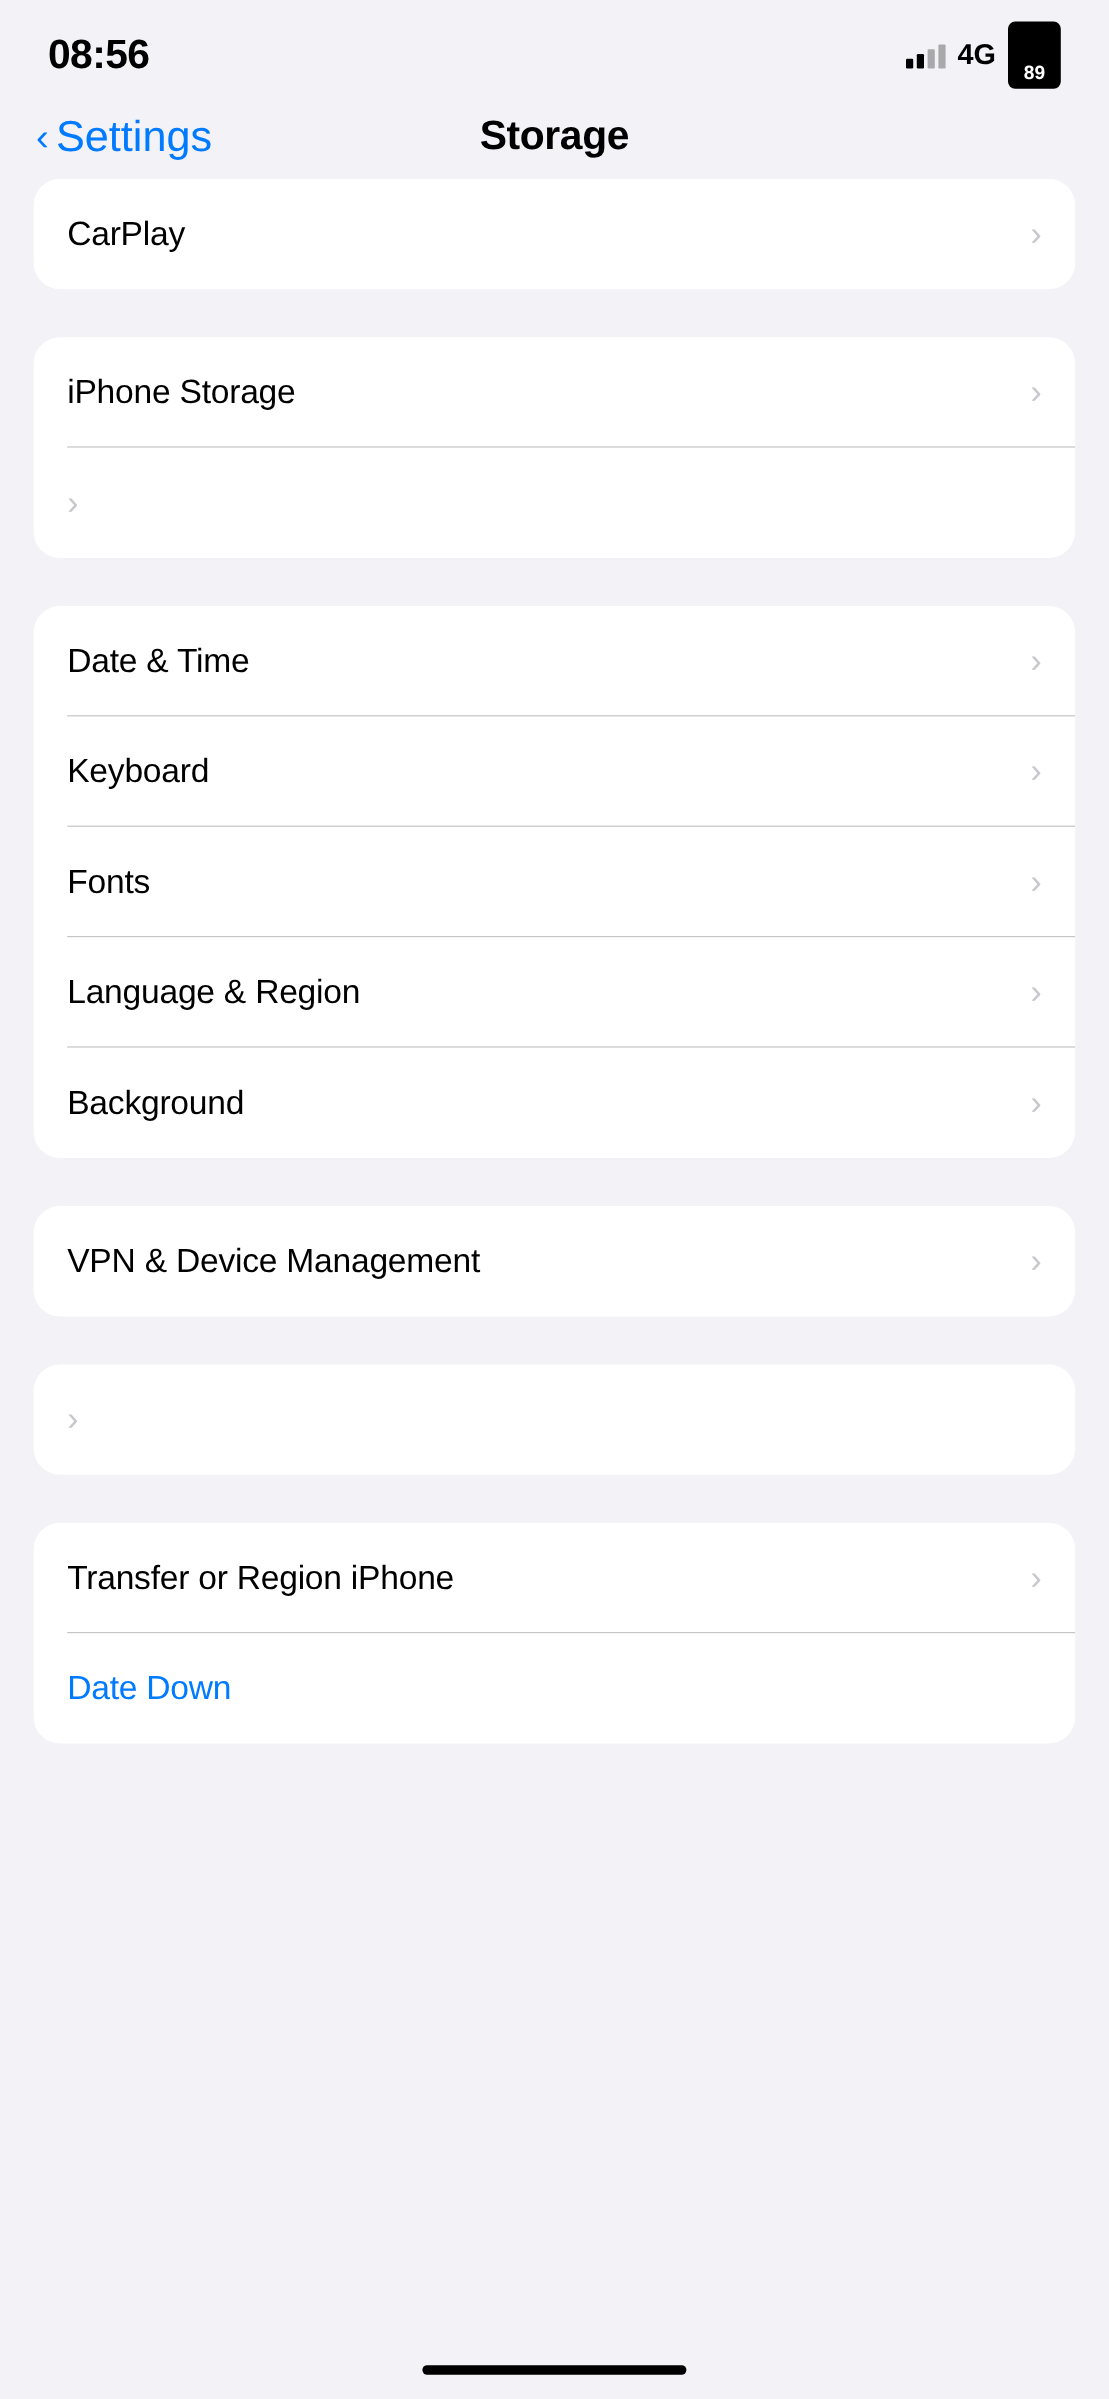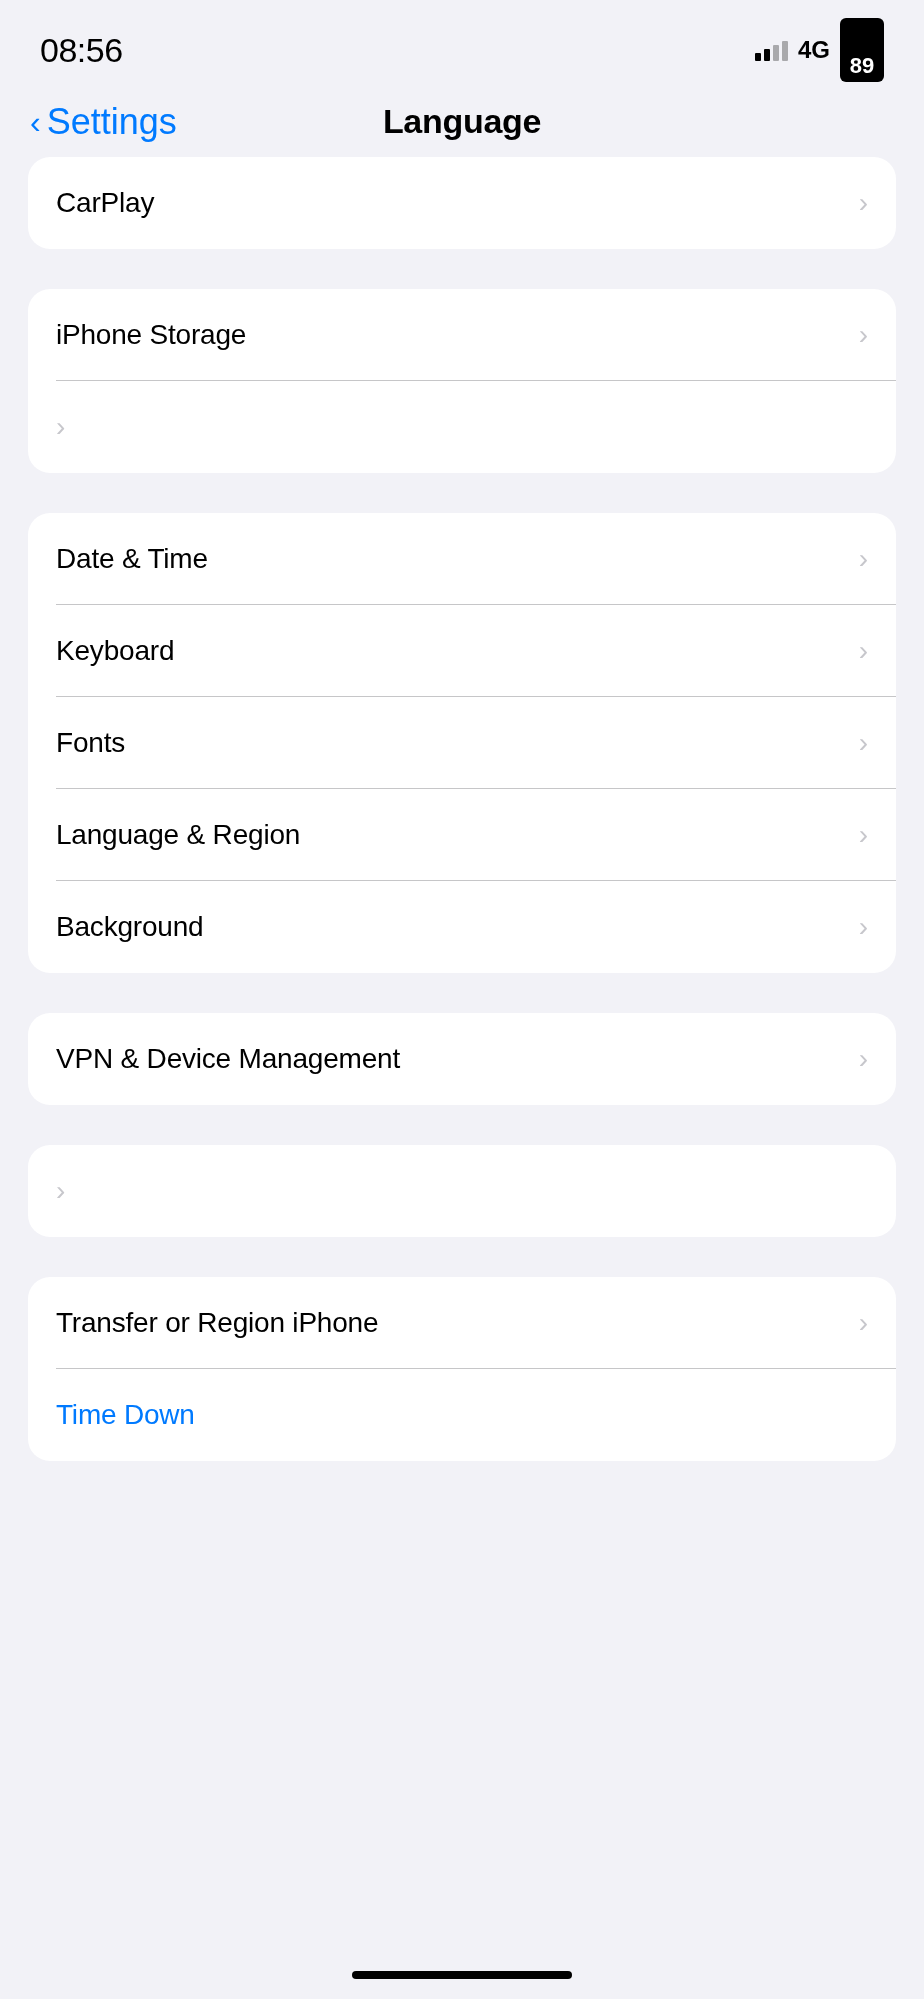--- a/index.html
+++ b/index.html
@@ -23,21 +23,21 @@
     .status-bar {
       display: flex;
       justify-content: space-between;
       align-items: center;
       padding: 18px 40px 10px 40px;
       background-color: #f2f2f7;
     }
 
     .status-time {
       font-size: 34px;
-      font-weight: 400;
+      font-weight: 700;
       color: #000;
       letter-spacing: -0.5px;
     }
 
     .status-icons {
       display: flex;
       align-items: center;
       gap: 10px;
     }
 
@@ -76,21 +76,21 @@
       display: flex;
       align-items: center;
       justify-content: center;
       background-color: #000;
       border-radius: 6px;
       padding: 3px 6px;
       min-width: 44px;
     }
 
     .battery-text {
-      font-size: 22px;
+      font-size: 16px;
       font-weight: 700;
       color: #fff;
       margin-top: 32px;
     }
 
     
     .nav-bar {
       display: flex;
       align-items: center;
       justify-content: center;
@@ -210,21 +210,21 @@
       </div>
     </div>
   </div>
 </div>
 
 <div class="nav-bar">
   <div class="nav-back">
     <span class="nav-back-chevron">‹</span>
     <span class="nav-back-text">Settings</span>
   </div>
-  <span class="nav-title">Language</span>
+  <span class="nav-title">Storage</span>
 </div>
 
 <div class="content">
 
   <div class="settings-group">
     <div class="settings-row">
       <span class="settings-row-label">CarPlay</span>
       <span class="chevron-right">›</span>
     </div>
   </div>
@@ -274,19 +274,19 @@
       <span class="chevron-right">›</span>
     </div>
   </div>
 
   <div class="settings-group">
     <div class="settings-row">
       <span class="settings-row-label">Transfer or Region iPhone</span>
       <span class="chevron-right">›</span>
     </div>
     <div class="settings-row">
-      <span class="settings-row-label blue">Time Down</span>
+      <span class="settings-row-label blue">Date Down</span>
     </div>
   </div>
 
 </div>
 
 <div class="home-indicator"></div>
 
 </body></html>

